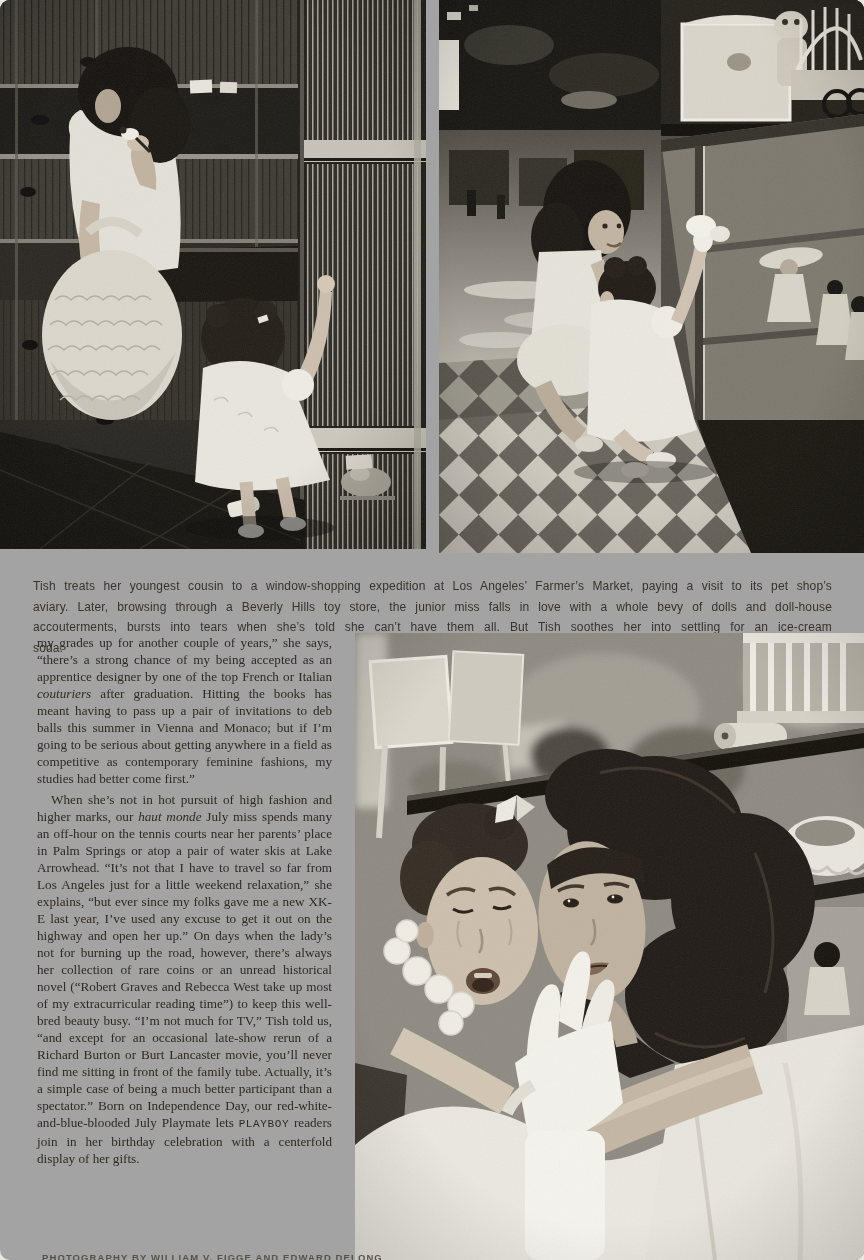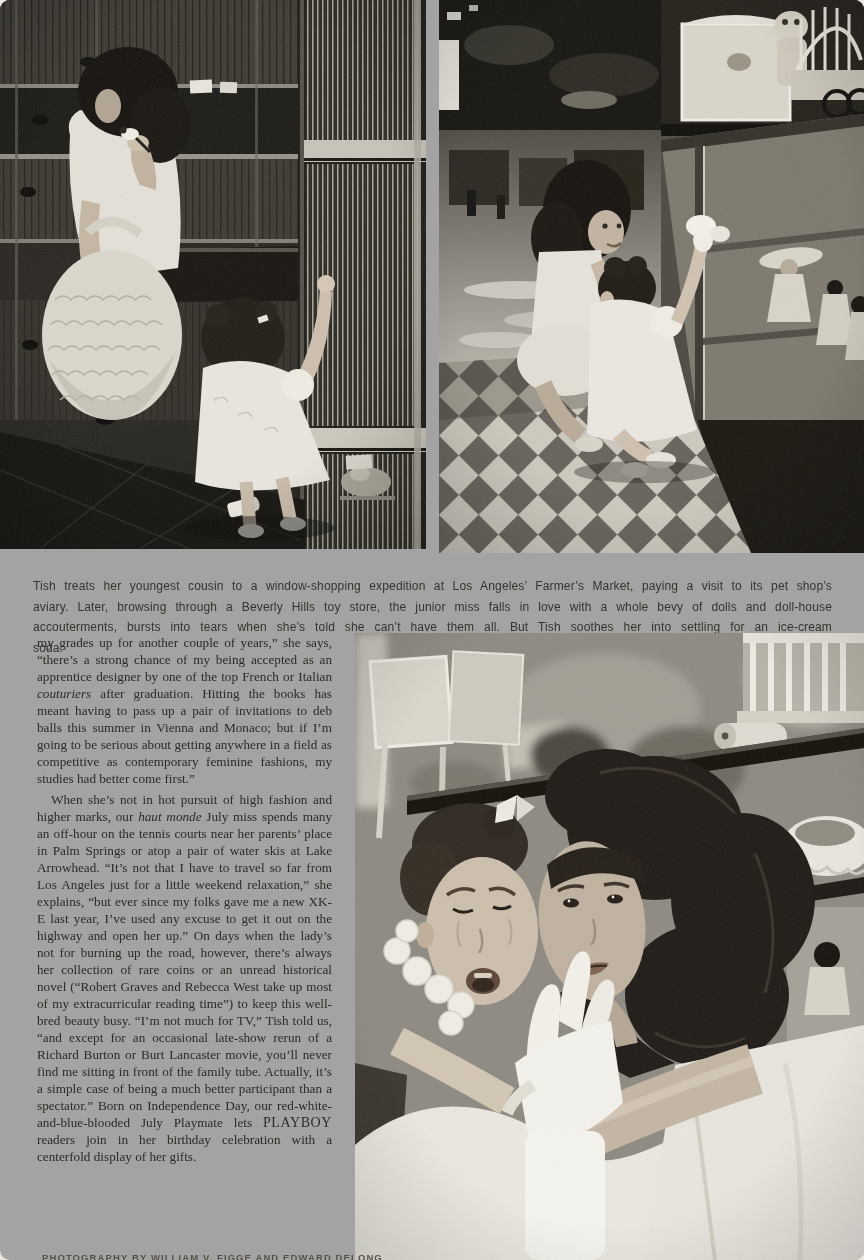--- a/index.html
+++ b/index.html
@@ -22,21 +22,21 @@
   }
   .bodycol{
     position:absolute;left:33px;top:630px;width:303px;height:606px;
     overflow:hidden;
     font-size:13.2px;line-height:17px;color:#2e2a24;
     text-align:justify;
   }
   .bodycol p{margin:4px;padding:0;}
   .bodycol p + p{text-indent:14px;}
   .seg-i{font-style:italic;}
-  .seg-sc{font-size:14px;letter-spacing:0.6px;}
+  .seg-sc{font-size:11px;letter-spacing:0.6px;font-family:Liberation Mono, monospace;}
   .credit{
     position:absolute;left:42px;top:1242px;
     font-family:"Liberation Sans",sans-serif;
     font-size:9.5px;letter-spacing:1.1px;color:#575249;
     font-weight:bold;
   }
 </style>
 </head>
 <body>
 

